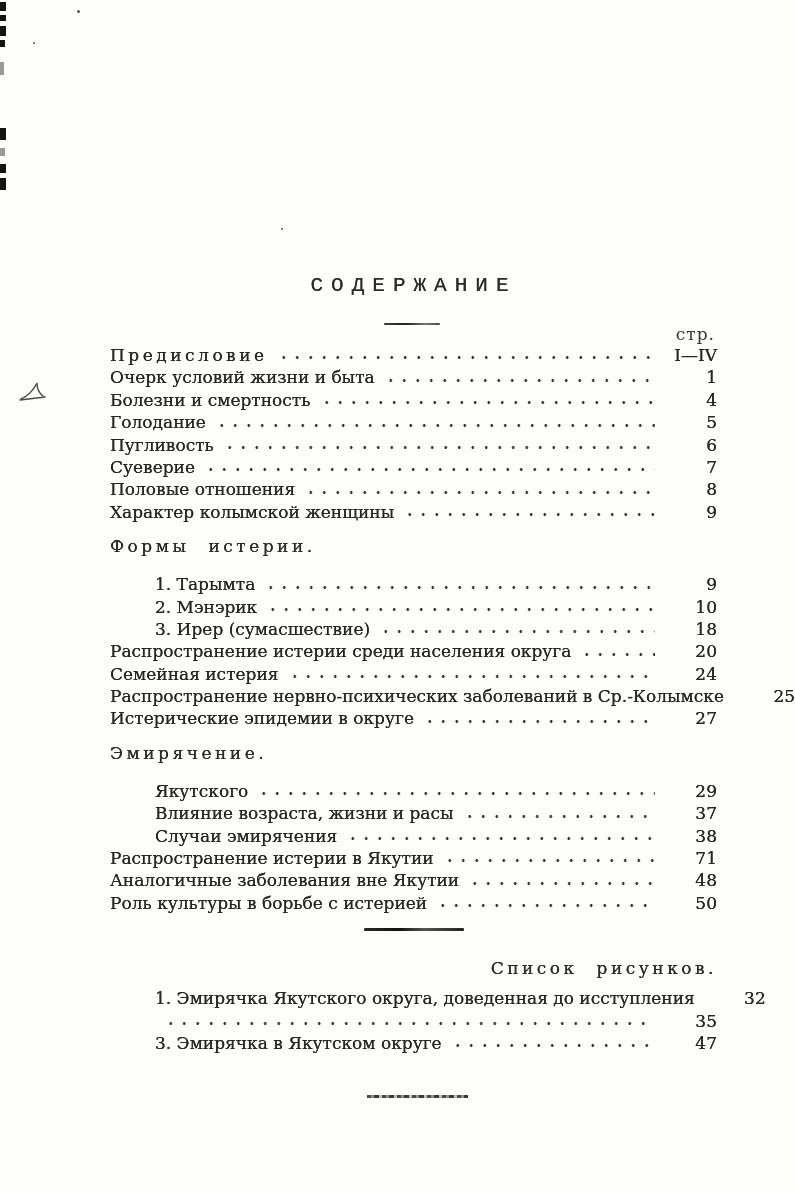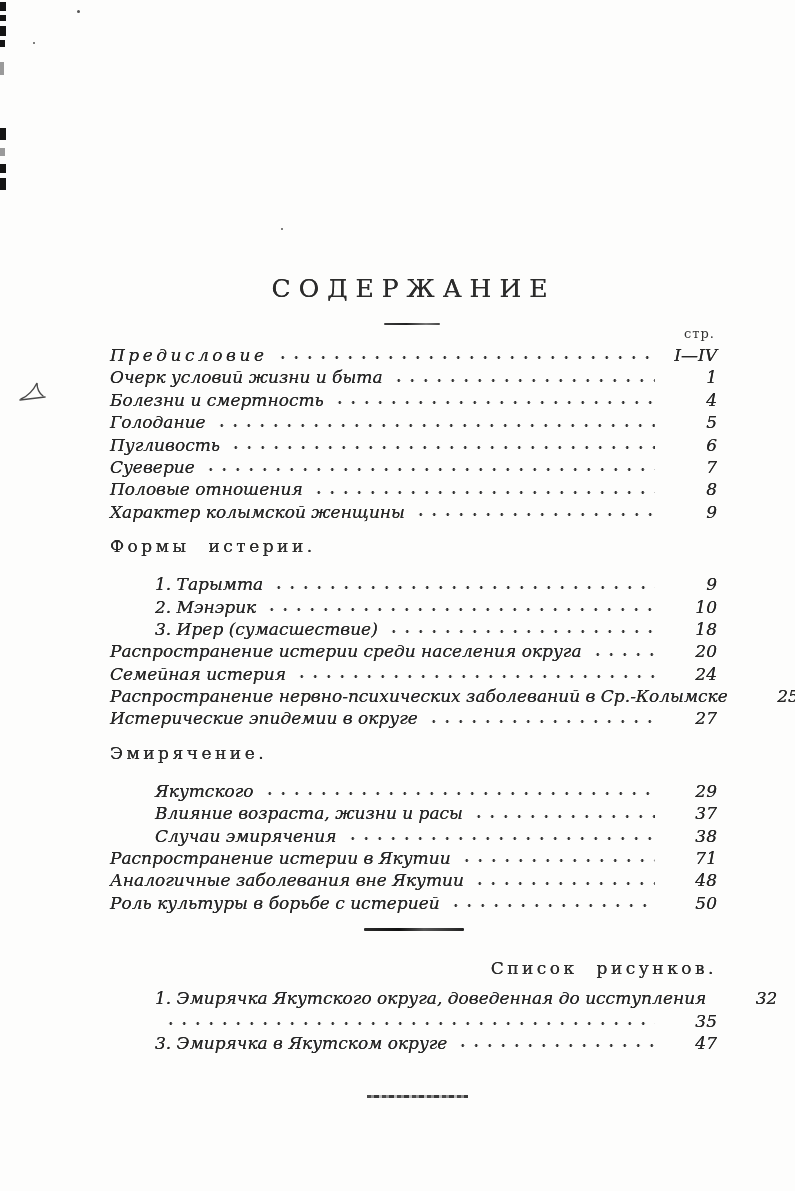--- a/index.html
+++ b/index.html
@@ -12,45 +12,45 @@
   }
   .page{
     position:relative;width:795px;height:1191px;overflow:hidden;
     background:#fdfdfc;
   }
 
   
   .page-title{
     position:absolute;left:110px;top:274px;width:607px;
     text-align:center;
-    font-size:25px;letter-spacing:8px;word-spacing:2px;
+    font-size:21px;letter-spacing:8px;word-spacing:2px;
     color:#2b2b2b;
     text-shadow:0 0 0.4px #2b2b2b;
+    font-family:Liberation Mono, monospace;
   }
   .title-rule{
     position:absolute;left:384px;top:323px;width:56px;height:2px;
     background:linear-gradient(90deg,#3c3c3c 0%,#222 40%,#777 75%,#444 100%);
     border-radius:1px;
   }
 
   
   .toc{
     position:absolute;left:110px;top:326px;width:607px;
     font-size:17px;
   }
   .col-header{
     height:18px;line-height:16px;
     text-align:right;padding-right:2px;
-    font-size:13px;letter-spacing:1px;color:#333;
+    font-size:17px;letter-spacing:1px;color:#333;
   }
   .row{
     display:flex;
     height:22.4px;line-height:22.4px;
     white-space:nowrap;
-    font-style:italic;
   }
   .row.indent-1{padding-left:45px;}
   .row.spaced .label{letter-spacing:3.5px;word-spacing:8px;}
   .label{flex:0 0 auto;text-shadow:0 0 0.3px #2b2b2b;}
   .leader{
     flex:1 1 auto;
     margin:0 10px 0 9px;
     background-image:radial-gradient(circle,#333 1.2px,rgba(0,0,0,0) 1.6px);
     background-size:13.5px 5px;
     background-repeat:repeat-x;

